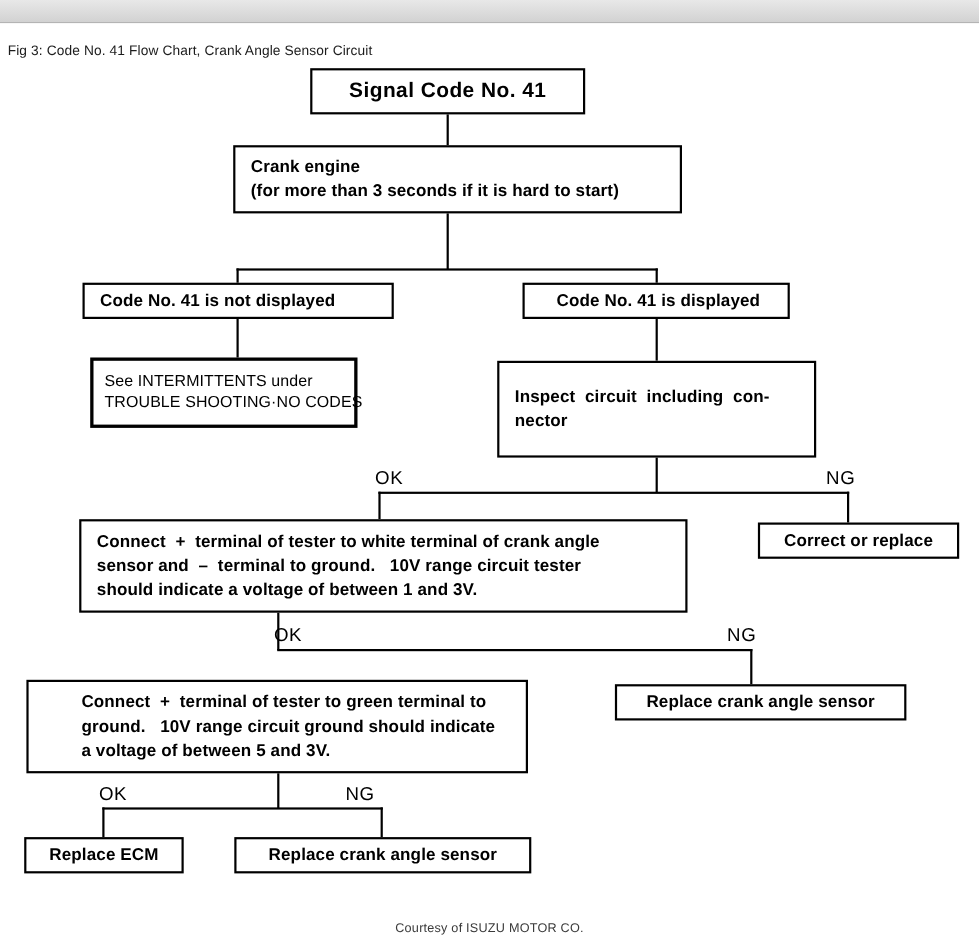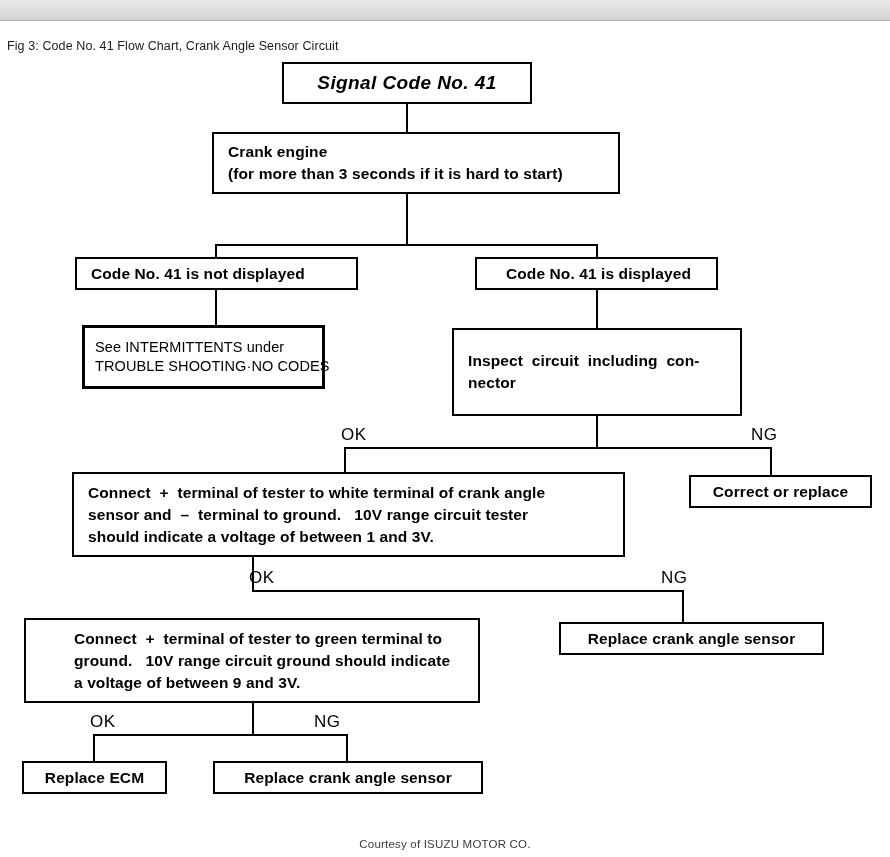--- a/index.html
+++ b/index.html
@@ -131,21 +131,21 @@
 <body>
 
 <div id="page">
 
   <div id="header-bar">
     <div id="header-title">Fig 3: Code No. 41 Flow Chart, Crank Angle Sensor Circuit</div>
   </div>
 
   <div id="chart">
 
-    <div class="node title-node" style="left:282px; top:40px; width:250px; height:42px;font-style:italic;">
+    <div class="node title-node" style="left:282px; top:40px; width:250px; height:42px;">
       <span class="line">Signal Code No. 41</span>
     </div>
 
     <div class="vline" style="left:406px; top:82px; height:50px;"></div>
 
     <div class="node bold pad-l14" style="left:212px; top:110px; width:408px; height:62px;">
       <span class="line">Crank engine</span>
       <span class="line">(for more than 3 seconds if it is hard to start)</span>
     </div>
 
@@ -201,21 +201,21 @@
     <div class="branch-label" style="left:249px; top:546px;">OK</div>
     <div class="branch-label" style="left:661px; top:546px;">NG</div>
 
     <div class="node bold center" style="left:559px; top:600px; width:265px; height:33px;">
       <span class="line">Replace crank angle sensor</span>
     </div>
 
     <div class="node bold pad-l14" style="left:24px; top:596px; width:456px; height:85px;padding-left:48px;">
       <span class="line">Connect  +  terminal of tester to green terminal to</span>
       <span class="line">ground.   10V range circuit ground should indicate</span>
-      <span class="line">a voltage of between 9 and 3V.</span>
+      <span class="line">a voltage of between 5 and 3V.</span>
     </div>
 
     <div class="vline" style="left:252px; top:681px; height:32px;"></div>
     <div class="hline" style="left:93px; top:712px; width:255px;"></div>
     <div class="vline" style="left:93px; top:712px; height:28px;"></div>
     <div class="vline" style="left:346px; top:712px; height:28px;"></div>
 
     <div class="branch-label" style="left:90px; top:690px;">OK</div>
     <div class="branch-label" style="left:314px; top:690px;">NG</div>
 

